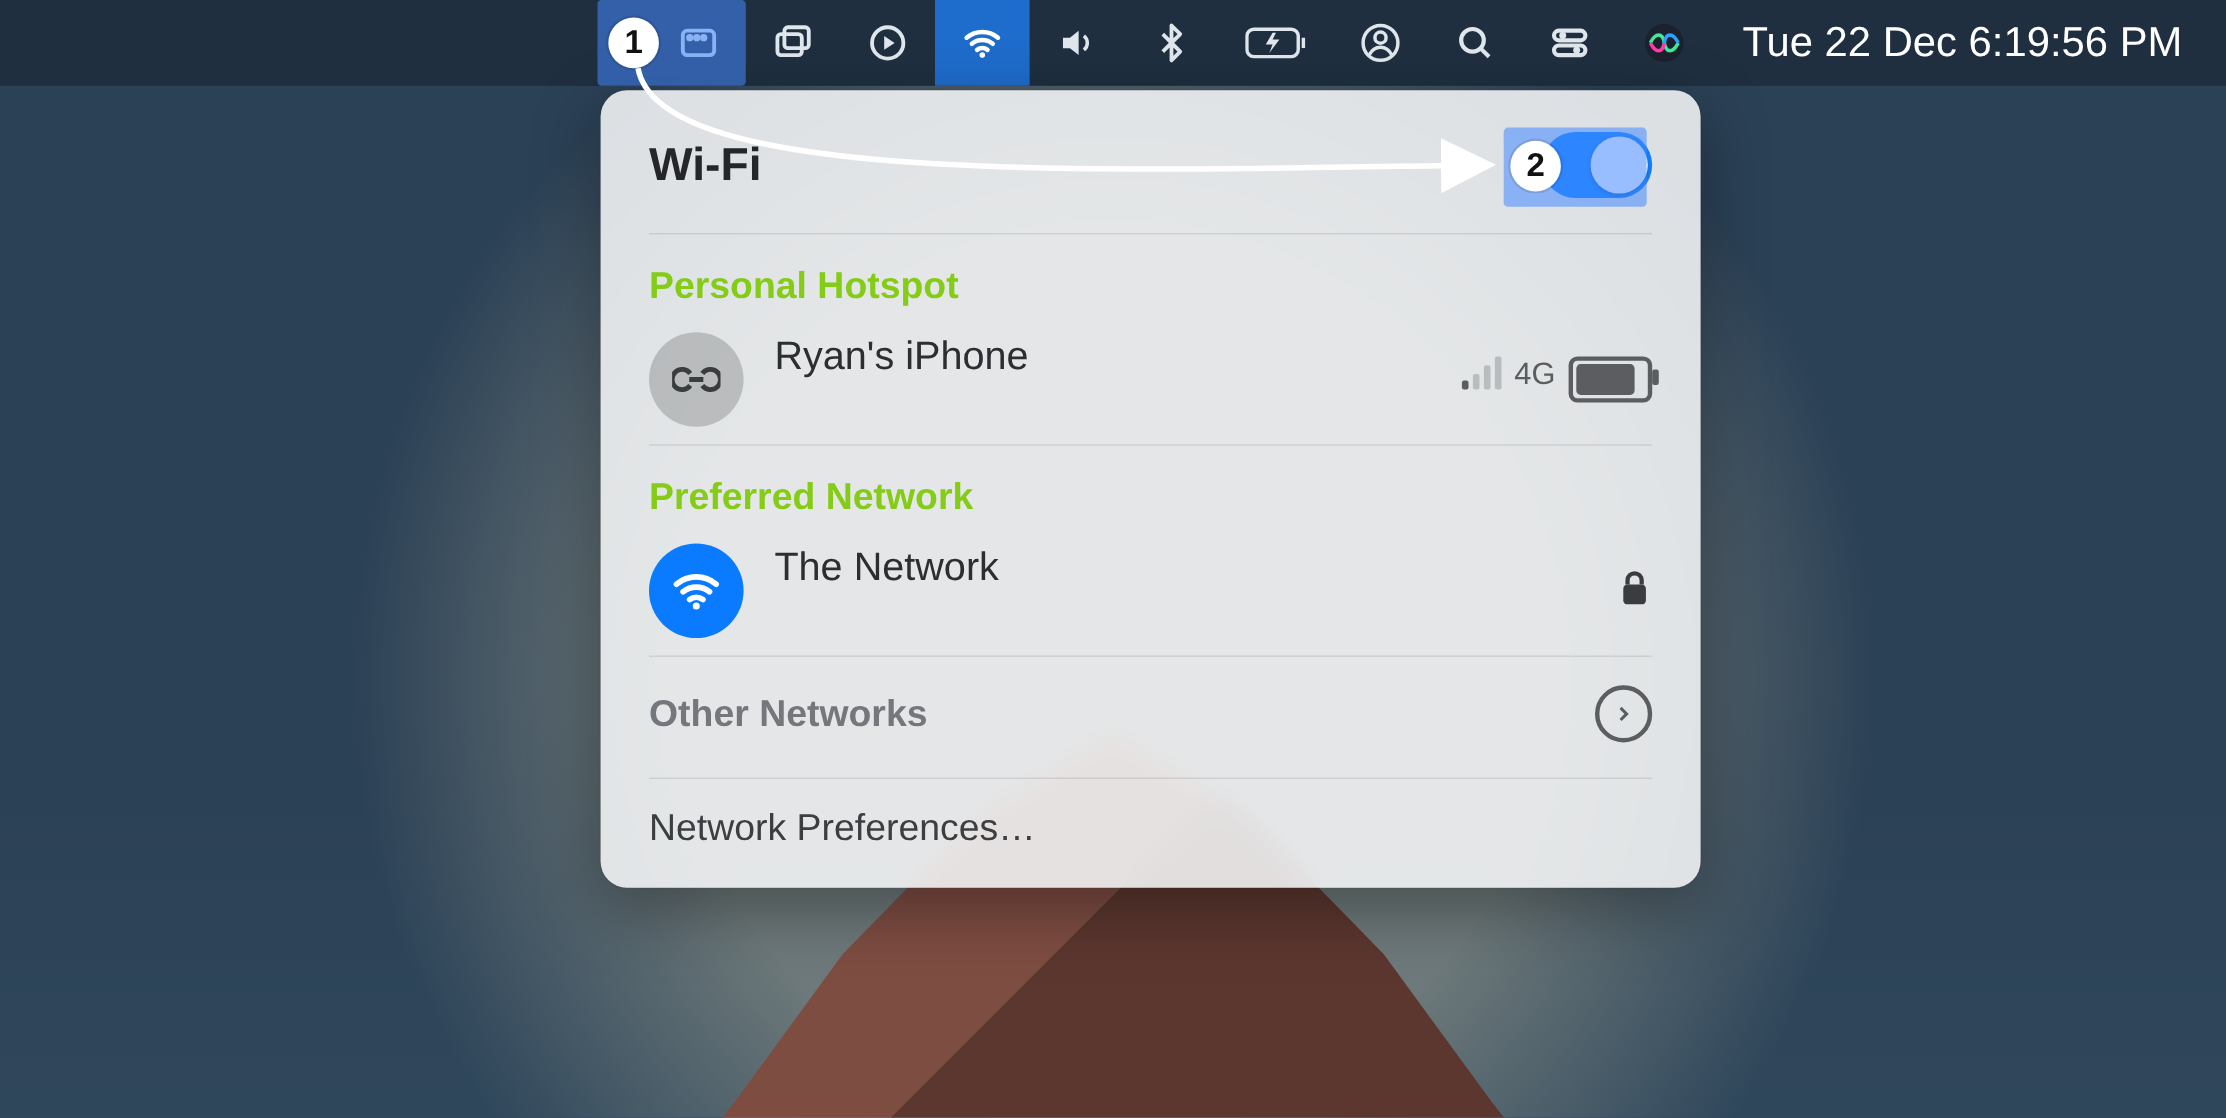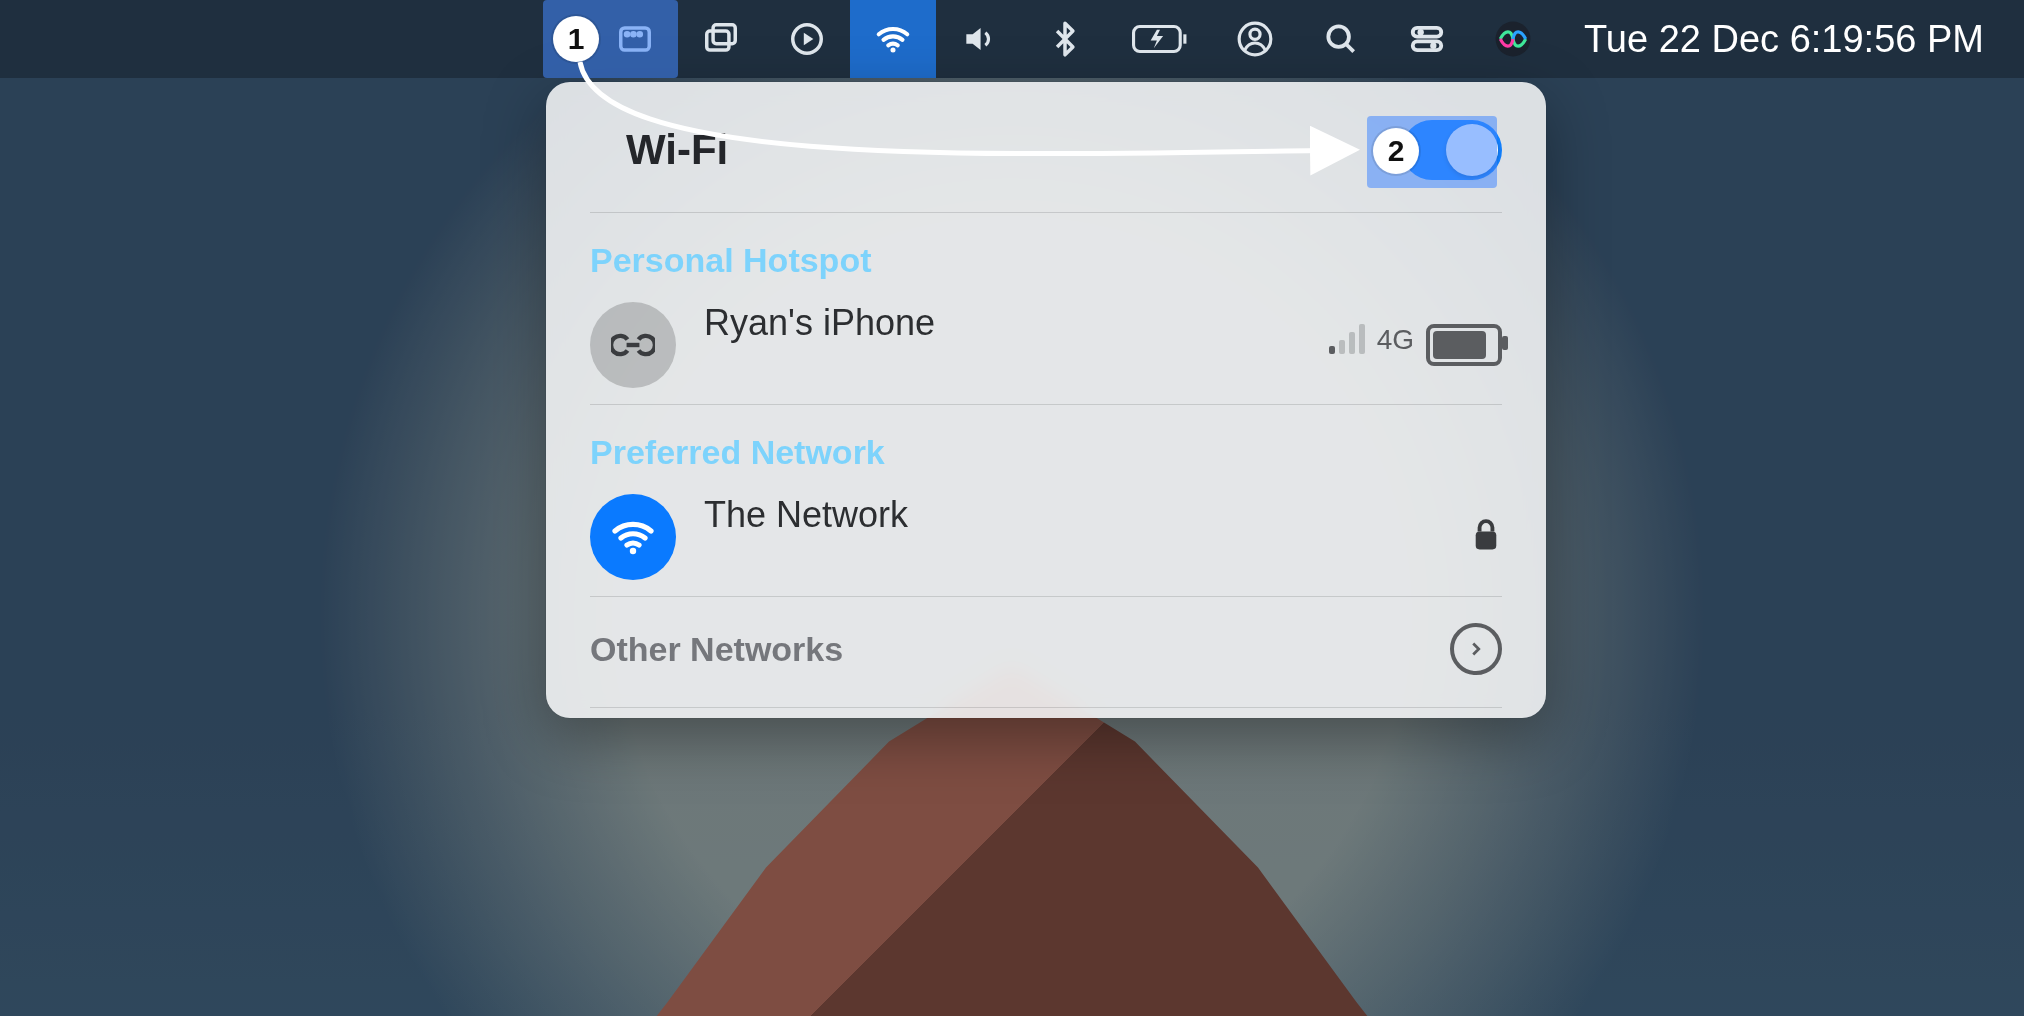--- a/index.html
+++ b/index.html
@@ -103,32 +103,31 @@
     box-shadow: 0 20px 60px rgba(0,0,0,0.35), 0 0 0 1px rgba(0,0,0,0.05);
     z-index: 5;
     padding: 10px 0 6px;
     color: #24262a;
   }
   .pop-row {
     display: flex;
     align-items: center;
     justify-content: space-between;
     padding: 18px 44px;
-    margin-left: 36px;
   }
   .pop-title {
     font-size: 42px;
     font-weight: 700;
     padding: 30px 44px 26px;
   }
   .sep { height: 1px; background: rgba(0,0,0,0.13); margin: 4px 44px; }
   .section-label {
     font-size: 34px;
     font-weight: 700;
-    color: #7dd3fc;
+    color: #84cc16;
     padding: 24px 44px 10px;
   }
   .net-item {
     display: flex;
     align-items: center;
     justify-content: space-between;
     padding: 12px 44px;
     font-size: 36px;
     color: #2c2e31;
   }
@@ -376,20 +375,21 @@
     <span style="font-weight:700;color:#75777c">Other Networks</span>
     <span class="chev-circle">
       <svg viewBox="0 0 24 24" width="22" height="22" fill="none" stroke="#5b5d60" stroke-width="3">
           <path d="M9 6l6 6-6 6"></path>
         </svg>
     </span>
   </div>
 
   <div class="sep"></div>
 
+  <div class="link-row">Network Preferences…</div>
 </div>
 
 <div class="overlay"></div>
 
 <div class="callout-box" style="top:0;left:543px;width:135px;height:78px;"></div>
 <div class="callout" style="top:16px;left:553px;">1</div>
 
 <div class="callout-box" style="top:116px;left:1367px;width:130px;height:72px;"></div>
 <div class="callout" style="top:128px;left:1373px;">2</div>
 

